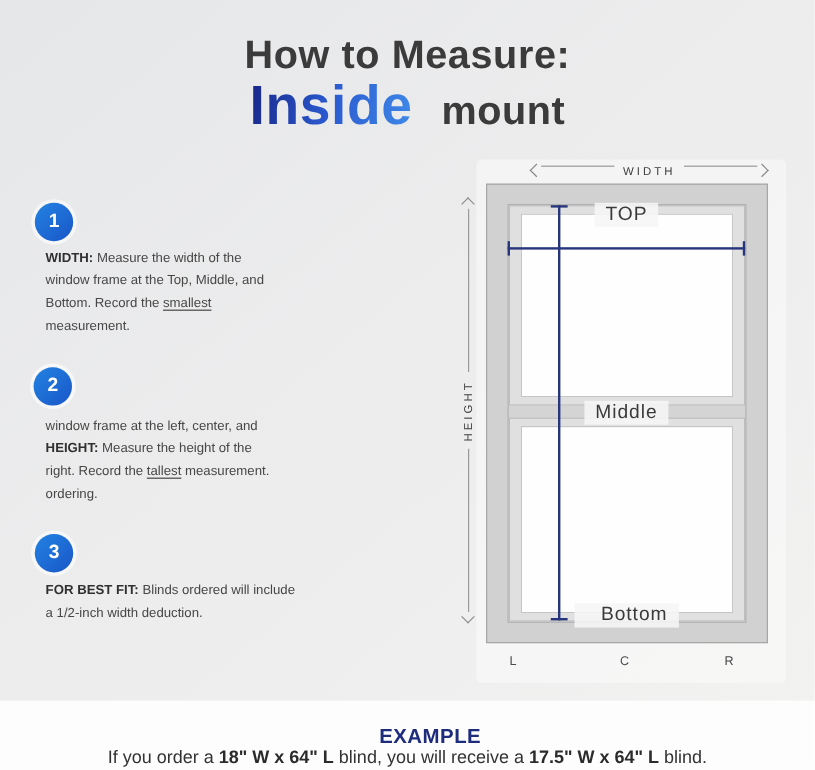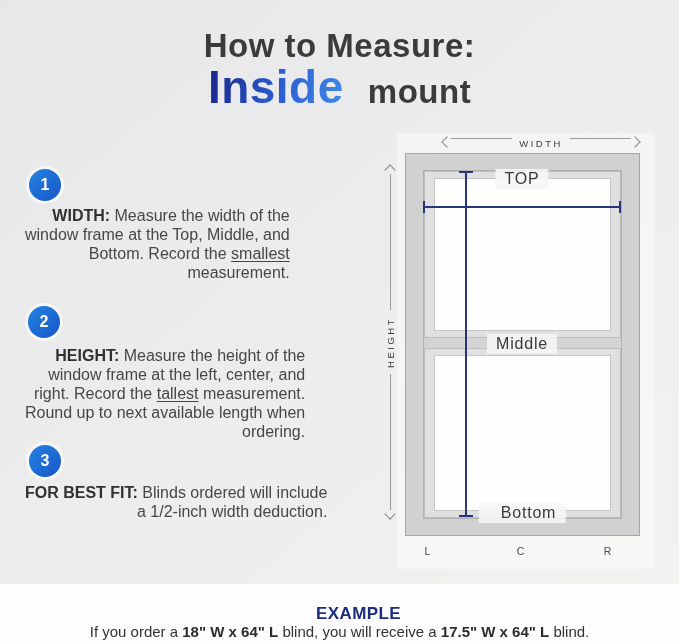--- a/index.html
+++ b/index.html
@@ -26,21 +26,21 @@
   .badge{
     position:absolute;width:32px;height:32px;border-radius:50%;
     background:linear-gradient(135deg,var(--accent-blue,#2383e2),var(--accent-blue-dark,#1956c8));
     color:#fff;font-size:16px;font-weight:700;
     display:flex;align-items:center;justify-content:center;
     box-shadow:0 0 0 3px rgba(255,255,255,.6);
   }
   .badge-1{left:29px;top:169px;}
   .badge-2{left:28px;top:306px;}
   .badge-3{left:29px;top:445px;}
-  .step-text{position:absolute;left:25px;font-size:16px;line-height:19px;color:#474747;text-align:right;}
+  .step-text{position:absolute;left:38px;font-size:11px;line-height:19px;color:#474747;}
   .step-text-1{top:206px;}
   .step-text-2{top:346px;}
   .step-text-3{top:483px;}
   .line{white-space:pre;}
   .seg{display:inline;}
   .seg.bold{font-weight:700;color:#303030;}
   .seg.underline{text-decoration:underline;text-underline-offset:2px;}
   
   .diagram-card{
     position:absolute;left:397px;top:133px;width:258px;height:436px;
@@ -120,24 +120,23 @@
   <div class="line"><span class="seg bold">WIDTH:</span><span class="seg"> Measure the width of the</span></div>
   <div class="line"><span class="seg">window frame at the Top, Middle, and</span></div>
   <div class="line"><span class="seg">Bottom. Record the </span><span class="seg underline">smallest</span></div>
   <div class="line"><span class="seg">measurement.</span></div>
 </div>
 
 <div class="badge badge-2">
     <span>2</span>
   </div>
 <div class="step-text step-text-2">
+  <div class="line"><span class="seg">window frame at the left, center, and</span></div>
   <div class="line"><span class="seg bold">HEIGHT:</span><span class="seg"> Measure the height of the</span></div>
-  <div class="line"><span class="seg">window frame at the left, center, and</span></div>
   <div class="line"><span class="seg">right. Record the </span><span class="seg underline">tallest</span><span class="seg"> measurement.</span></div>
-  <div class="line"><span class="seg">Round up to next available length when</span></div>
   <div class="line"><span class="seg">ordering.</span></div>
 </div>
 
 <div class="badge badge-3">
     <span>3</span>
   </div>
 <div class="step-text step-text-3">
   <div class="line"><span class="seg bold">FOR BEST FIT:</span><span class="seg"> Blinds ordered will include</span></div>
   <div class="line"><span class="seg">a 1/2-inch width deduction.</span></div>
 </div>

